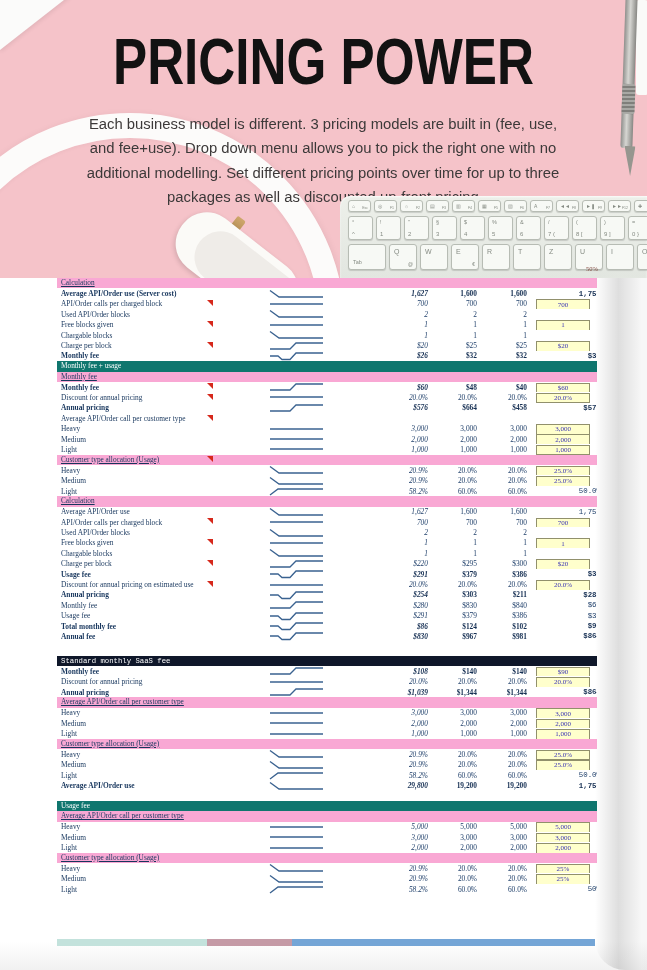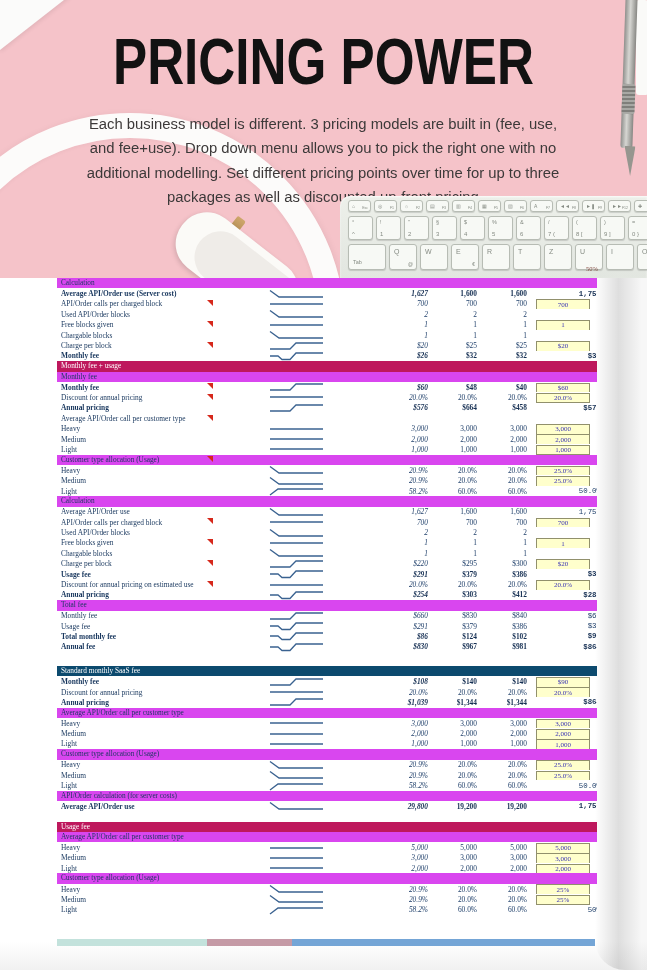--- a/index.html
+++ b/index.html
@@ -56,23 +56,23 @@
   .key-tab .k{position:absolute;left:4px;bottom:4px;font-size:5.5px;}
 
   .scale-label{position:absolute;left:586px;top:265px;font-size:6.5px;color:#80493f;
           font-family:"Liberation Serif",serif;z-index:5;}
 
   
   .page{position:absolute;left:0;top:278px;width:647px;height:692px;background:#ffffff;}
   .sheet{position:absolute;left:57px;top:0;width:540px;height:664px;overflow:hidden;
           font-family:"Liberation Serif",serif;}
   .band{position:relative;height:10.4px;line-height:10.6px;font-size:7.3px;padding-left:4px;box-sizing:border-box;}
-  .band-light{background:#d946ef;color:#17365d;}
-  .band-medium{background:#0c4a6e;color:#fdfdfe;}
-  .band-dark{background:#be185d;color:#ffffff;}
+  .band-light{background:#f9a8d4;color:#17365d;text-decoration:underline;}
+  .band-medium{background:#0f172a;color:#fdfdfe;font-family:Liberation Mono, monospace;}
+  .band-dark{background:#0f766e;color:#ffffff;}
   .row{position:relative;height:10.4px;background:#ffffff;}
   .lab{position:absolute;left:4px;top:0;height:100%;display:flex;align-items:center;
           font-size:7.4px;color:#17365d;white-space:nowrap;}
   .bold .lab{font-weight:700;}
   .mk{position:absolute;left:150px;top:1.5px;width:0;height:0;
           border-top:6px solid #d6281b;border-left:6px solid transparent;}
   .spark{position:absolute;left:211px;top:0;width:57px;height:100%;display:flex;align-items:center;}
   .c{position:absolute;top:0;height:100%;display:flex;align-items:center;justify-content:flex-end;
           font-size:7.4px;color:#20406b;}
   .c1{left:318px;width:53px;font-style:italic;}
@@ -564,32 +564,31 @@
         </div>
         <div class="row bold">
           <span class="lab">Annual pricing</span>
           <span class="spark">
             <svg width="57" height="10" viewBox="0 0 57 10">
               <path d="M2,5 H10 L14,8.5 H22 L28,2 H55" fill="none" stroke="#3a6290" stroke-width="1.3"></path>
             </svg>
           </span>
           <span class="c c1">$254</span>
           <span class="c c2">$303</span>
-          <span class="c c3">$412</span>
+          <span class="c c3">$211</span>
           <span class="c c4 vbold">$288</span>
         </div>
-        <div class="band band-light">Total fee</div>
         <div class="row">
           <span class="lab">Monthly fee</span>
           <span class="spark">
             <svg width="57" height="10" viewBox="0 0 57 10">
               <path d="M2,8 H22 L28,2 H55" fill="none" stroke="#3a6290" stroke-width="1.3"></path>
             </svg>
           </span>
-          <span class="c c1">$660</span>
+          <span class="c c1">$280</span>
           <span class="c c2">$830</span>
           <span class="c c3">$840</span>
           <span class="c c4">$60</span>
         </div>
         <div class="row">
           <span class="lab">Usage fee</span>
           <span class="spark">
             <svg width="57" height="10" viewBox="0 0 57 10">
               <path d="M2,5 H10 L14,8.5 H22 L28,2 H55" fill="none" stroke="#3a6290" stroke-width="1.3"></path>
             </svg>
@@ -728,21 +727,20 @@
           <span class="spark">
             <svg width="57" height="10" viewBox="0 0 57 10">
               <path d="M2,9 L10,3 H55" fill="none" stroke="#3a6290" stroke-width="1.3"></path>
             </svg>
           </span>
           <span class="c c1">58.2%</span>
           <span class="c c2">60.0%</span>
           <span class="c c3">60.0%</span>
           <span class="c c4">50.0%</span>
         </div>
-        <div class="band band-light">API/Order calculation (for server costs)</div>
         <div class="row bold">
           <span class="lab">Average API/Order use</span>
           <span class="spark">
             <svg width="57" height="10" viewBox="0 0 57 10">
               <path d="M2,1.5 L11,8 H55" fill="none" stroke="#3a6290" stroke-width="1.3"></path>
             </svg>
           </span>
           <span class="c c1">29,800</span>
           <span class="c c2">19,200</span>
           <span class="c c3">19,200</span>

